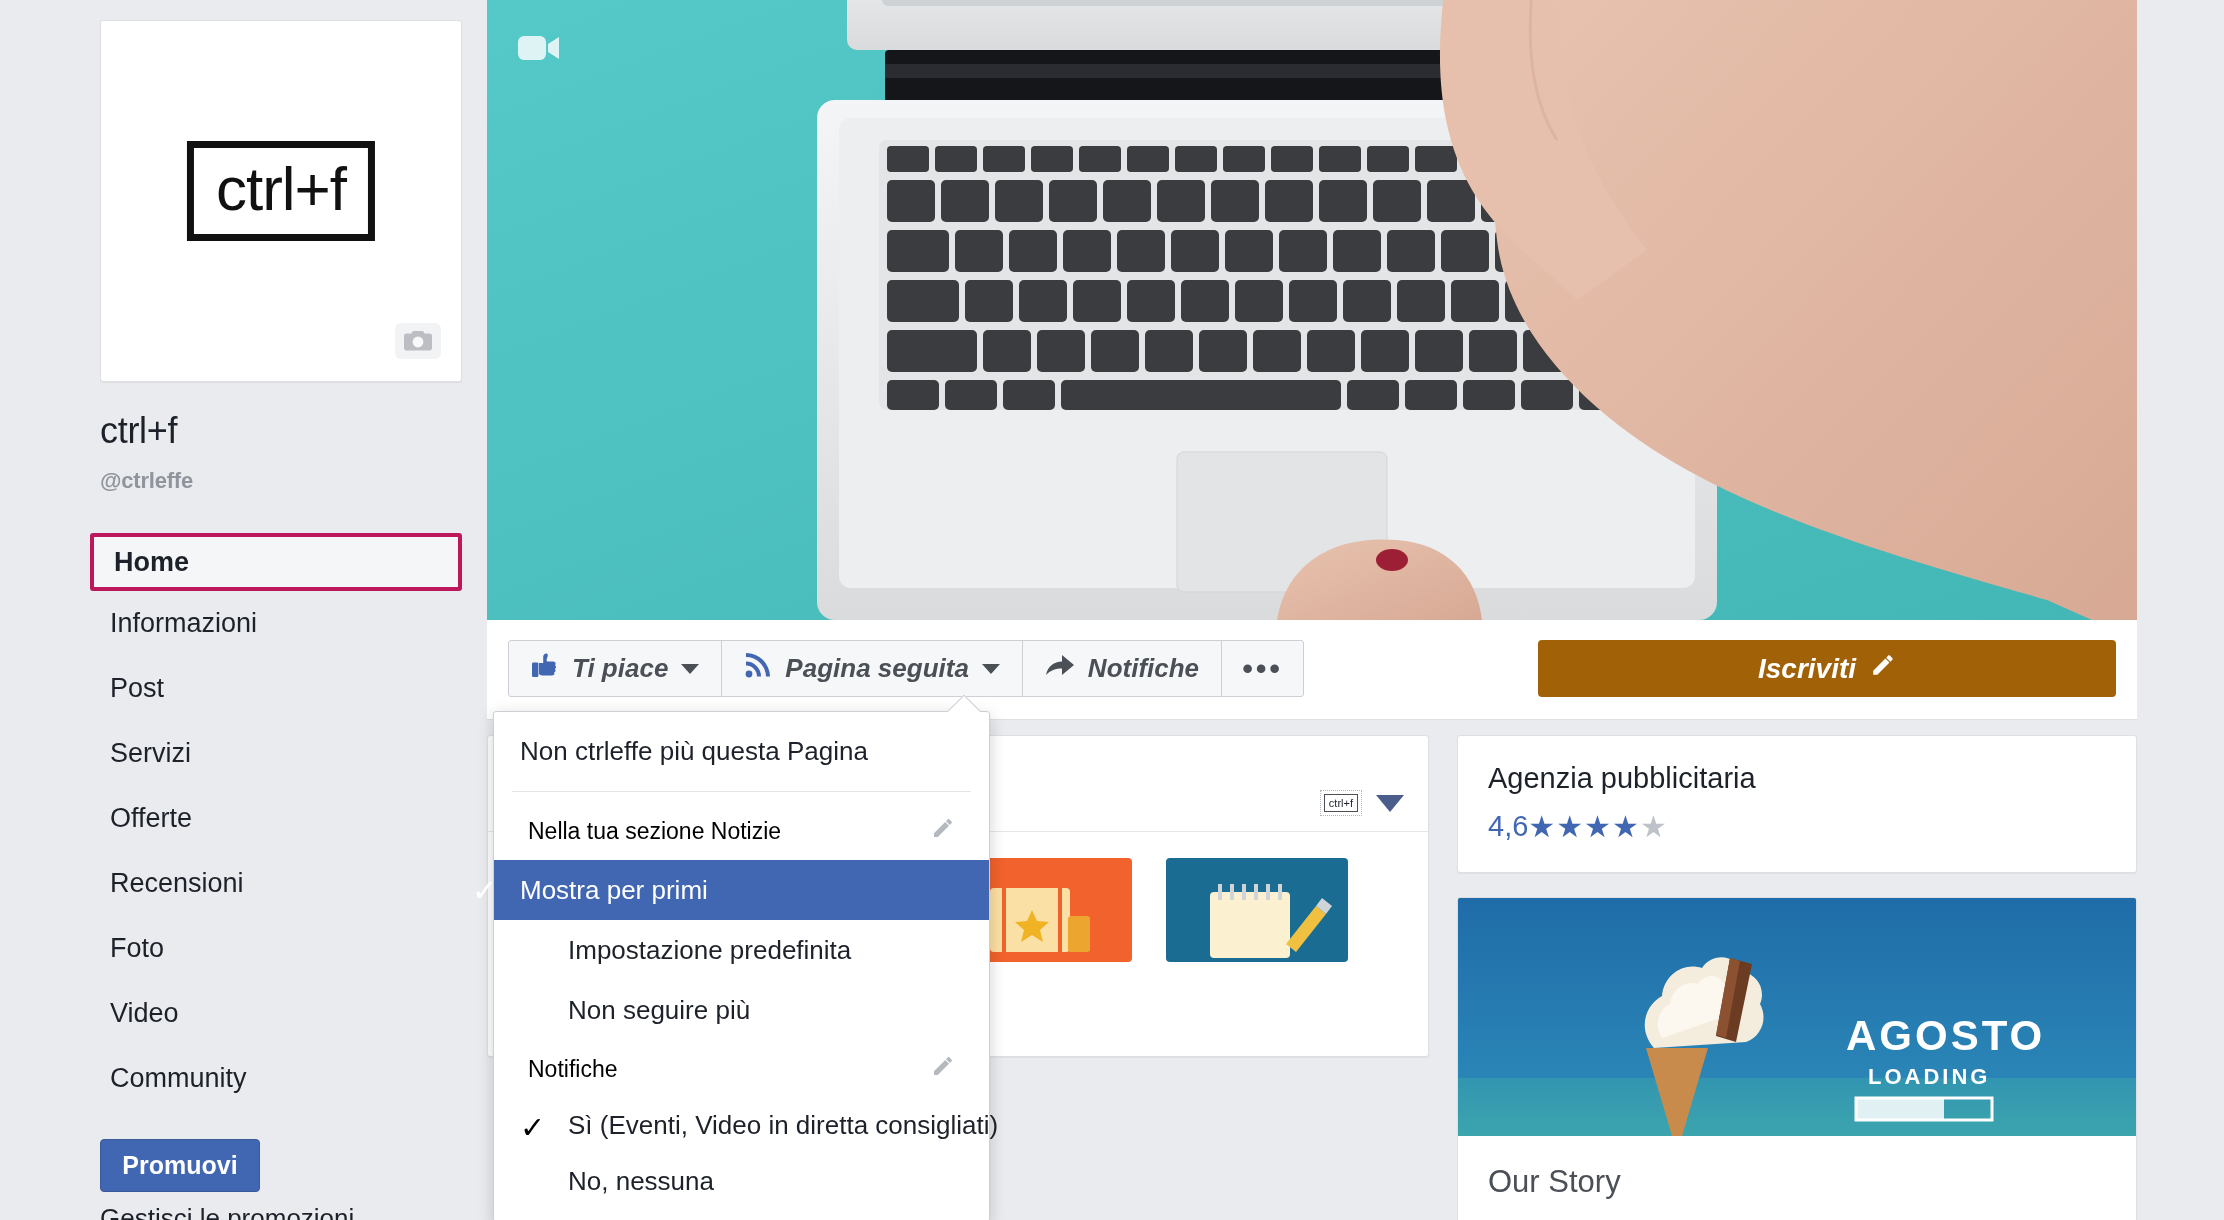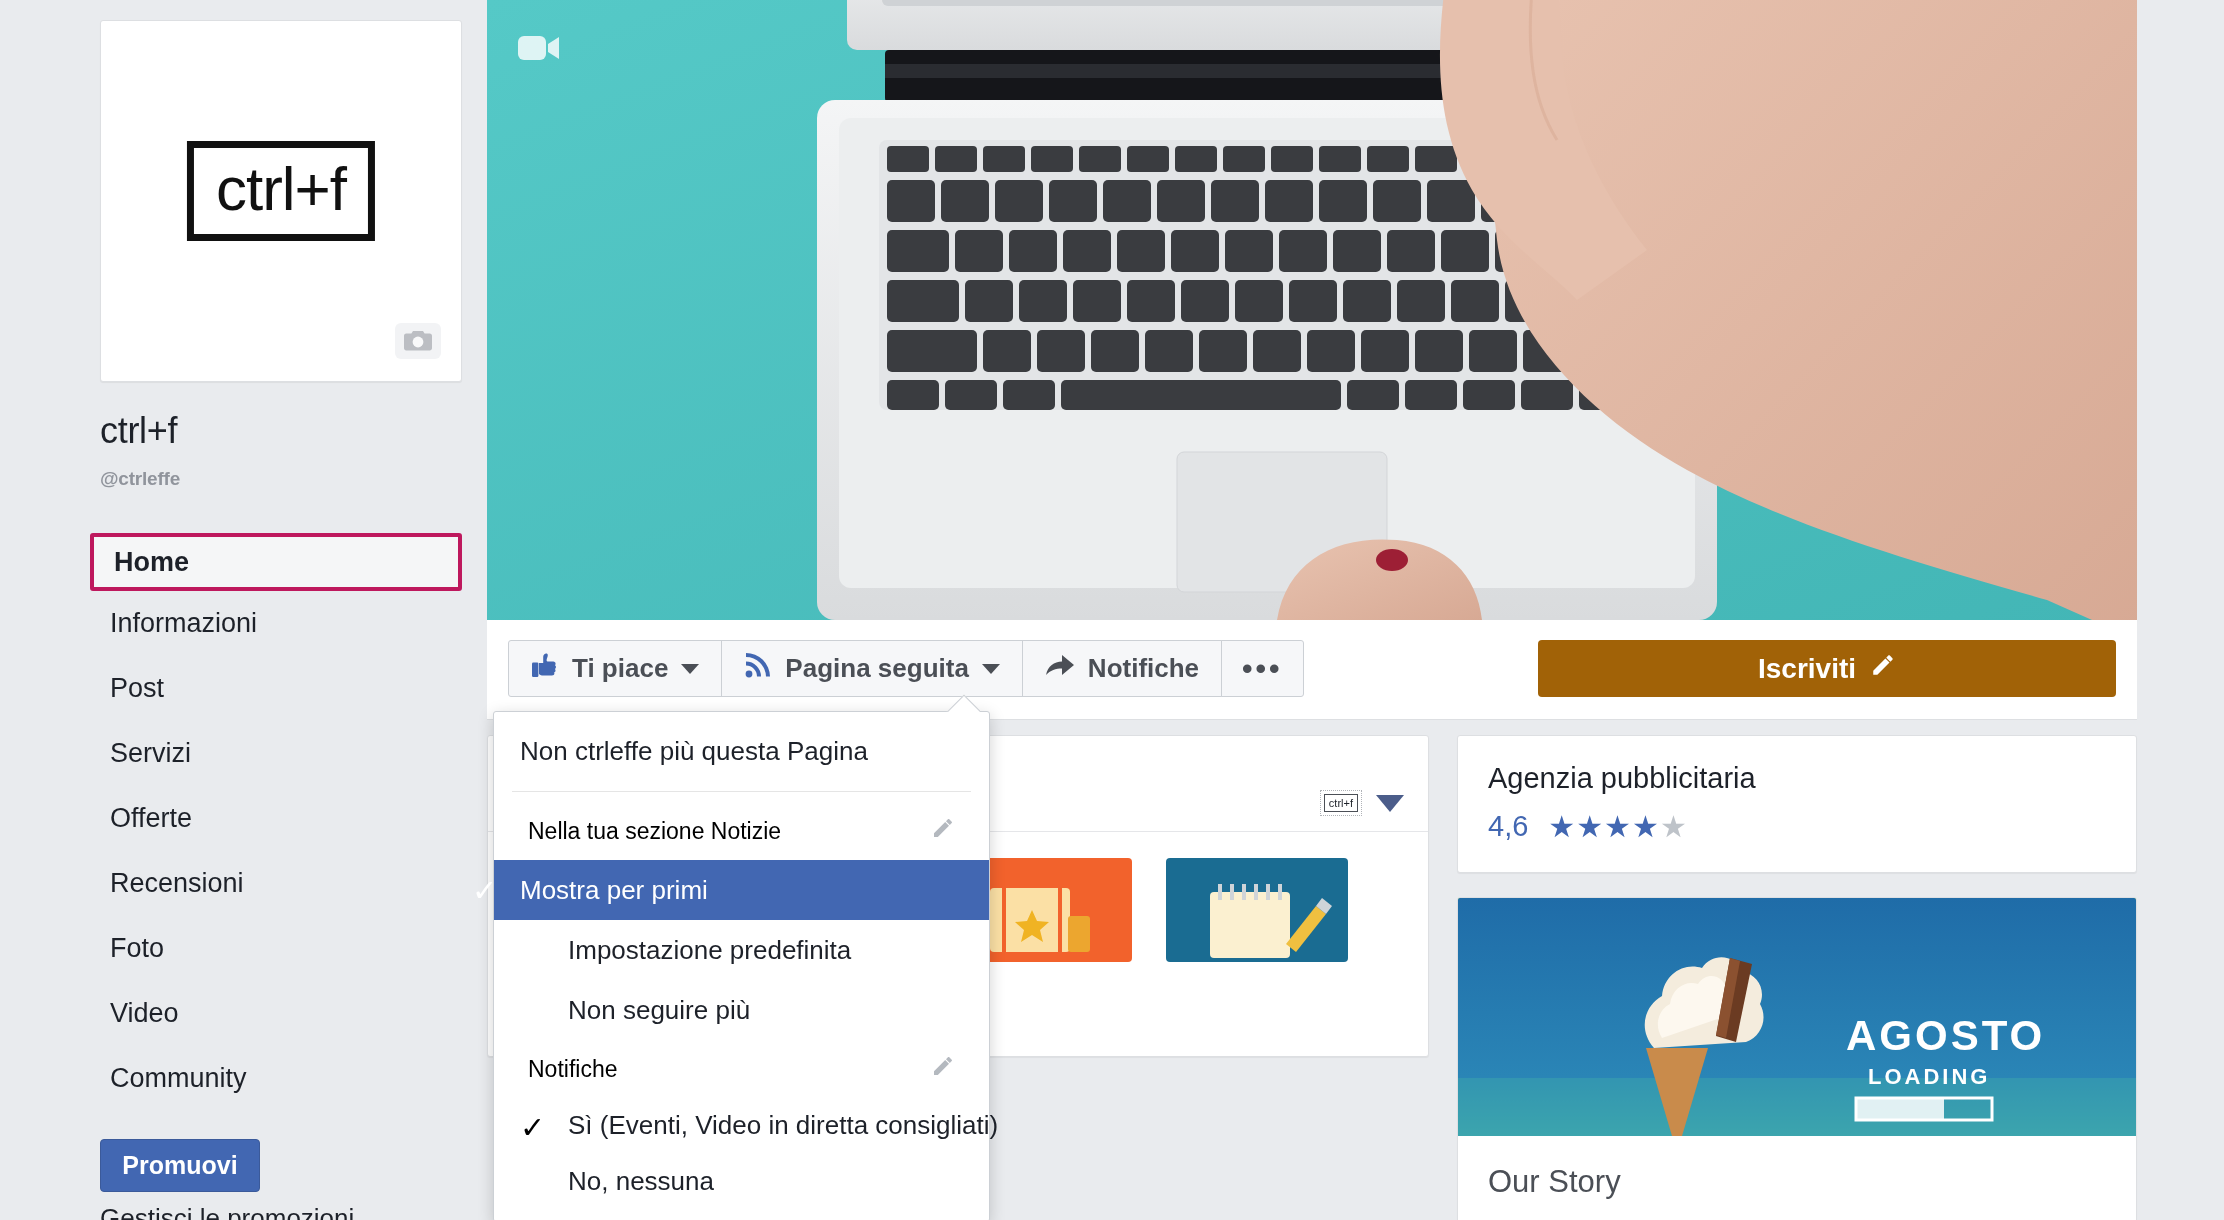--- a/index.html
+++ b/index.html
@@ -29,21 +29,21 @@
     border-radius: 6px; background: #f2f3f5; display: flex; align-items: center; justify-content: center;
   }
   .avatar-cam svg { opacity: .55; }
 
   .page-title {
     position: absolute; left: 100px; top: 410px;
     font-size: 36px; color: #1d2129; font-weight: 400; letter-spacing: -.3px;
   }
   .page-handle {
     position: absolute; left: 100px; top: 468px;
-    font-size: 19px; color: #90949c; font-weight: 700; letter-spacing: -.2px;
+    font-size: 22px; color: #90949c; font-weight: 700; letter-spacing: -.2px;
   }
 
   .nav { position: absolute; left: 90px; top: 533px; width: 372px; }
   .nav-item {
     height: 65px; display: flex; align-items: center; padding-left: 20px;
     font-size: 27px; color: #1d2129; cursor: pointer;
   }
   .nav-item.active {
     background: #f5f6f7; border: 4px solid #be185d; border-radius: 3px;
     font-weight: 700; height: 58px;
@@ -64,21 +64,21 @@
   .cover {
     position: absolute; left: 487px; top: 0; width: 1650px; height: 620px;
     overflow: hidden; background: #4ec2c2;
   }
   .cover svg { position: absolute; left: 0; top: 0; }
   .cover-video-icon { position: absolute; left: 30px; top: 32px; opacity: .88; }
 
   
   .actionbar {
     position: absolute; left: 487px; top: 620px; width: 1650px; height: 100px;
-    background: #fff; border-bottom: 1px solid #dddfe2;
+    background: #fff; border-bottom: 1px solid #dddfe2; font-style: italic;
   }
   .btn-group { position: absolute; left: 21px; top: 20px; display: flex; }
   .abtn {
     height: 57px; background: #f6f7f9; border: 1px solid #ccd0d5;
     display: flex; align-items: center; gap: 13px; padding: 0 22px;
     font-size: 26px; color: #4b4f56; font-weight: 700; cursor: pointer;
     margin-left: -1px;
   }
   .abtn:first-child { margin-left: 0; border-radius: 3px 0 0 3px; }
   .abtn.dots { border-radius: 0 3px 3px 0; padding: 0 20px; letter-spacing: 3px; font-size: 30px; color: #4b4f56; }
@@ -111,21 +111,21 @@
 
   .tiles { display: flex; flex-wrap: wrap; gap: 0 34px; padding: 26px 30px 0 30px; }
   .tile { width: 182px; margin-bottom: 8px; }
   .tile-img { width: 182px; height: 104px; border-radius: 4px; position: relative; overflow: hidden; }
   .tile-label { margin-top: 22px; font-size: 25px; color: #1d2129; line-height: 1.28; }
 
   
   .right-col { position: absolute; left: 1457px; top: 735px; width: 680px; }
   .cat-card { padding: 26px 30px 28px 30px; }
   .cat-name { font-size: 29px; color: #1d2129; }
-  .rating-row { margin-top: 14px; display: flex; align-items: center; gap: 20px; font-size: 29px; color: #4267b2; }
+  .rating-row { margin-top: 14px; display: flex; align-items: center; gap: 0; font-size: 29px; color: #4267b2; }
   .stars { color: #4267b2; font-size: 30px; letter-spacing: 1px; }
   .stars .dim { color: #bec3c9; }
 
   .story-card { margin-top: 24px; overflow: hidden; }
   .story-img { width: 100%; height: 238px; position: relative; overflow: hidden; background: #bef264; }
   .story-title { padding: 28px 30px 30px 30px; font-size: 31px; color: #4b4f56; }
 
   
   .menu-arrow {
     position: absolute; left: 946px; top: 694px; width: 34px; height: 18px; overflow: hidden; z-index: 41;

